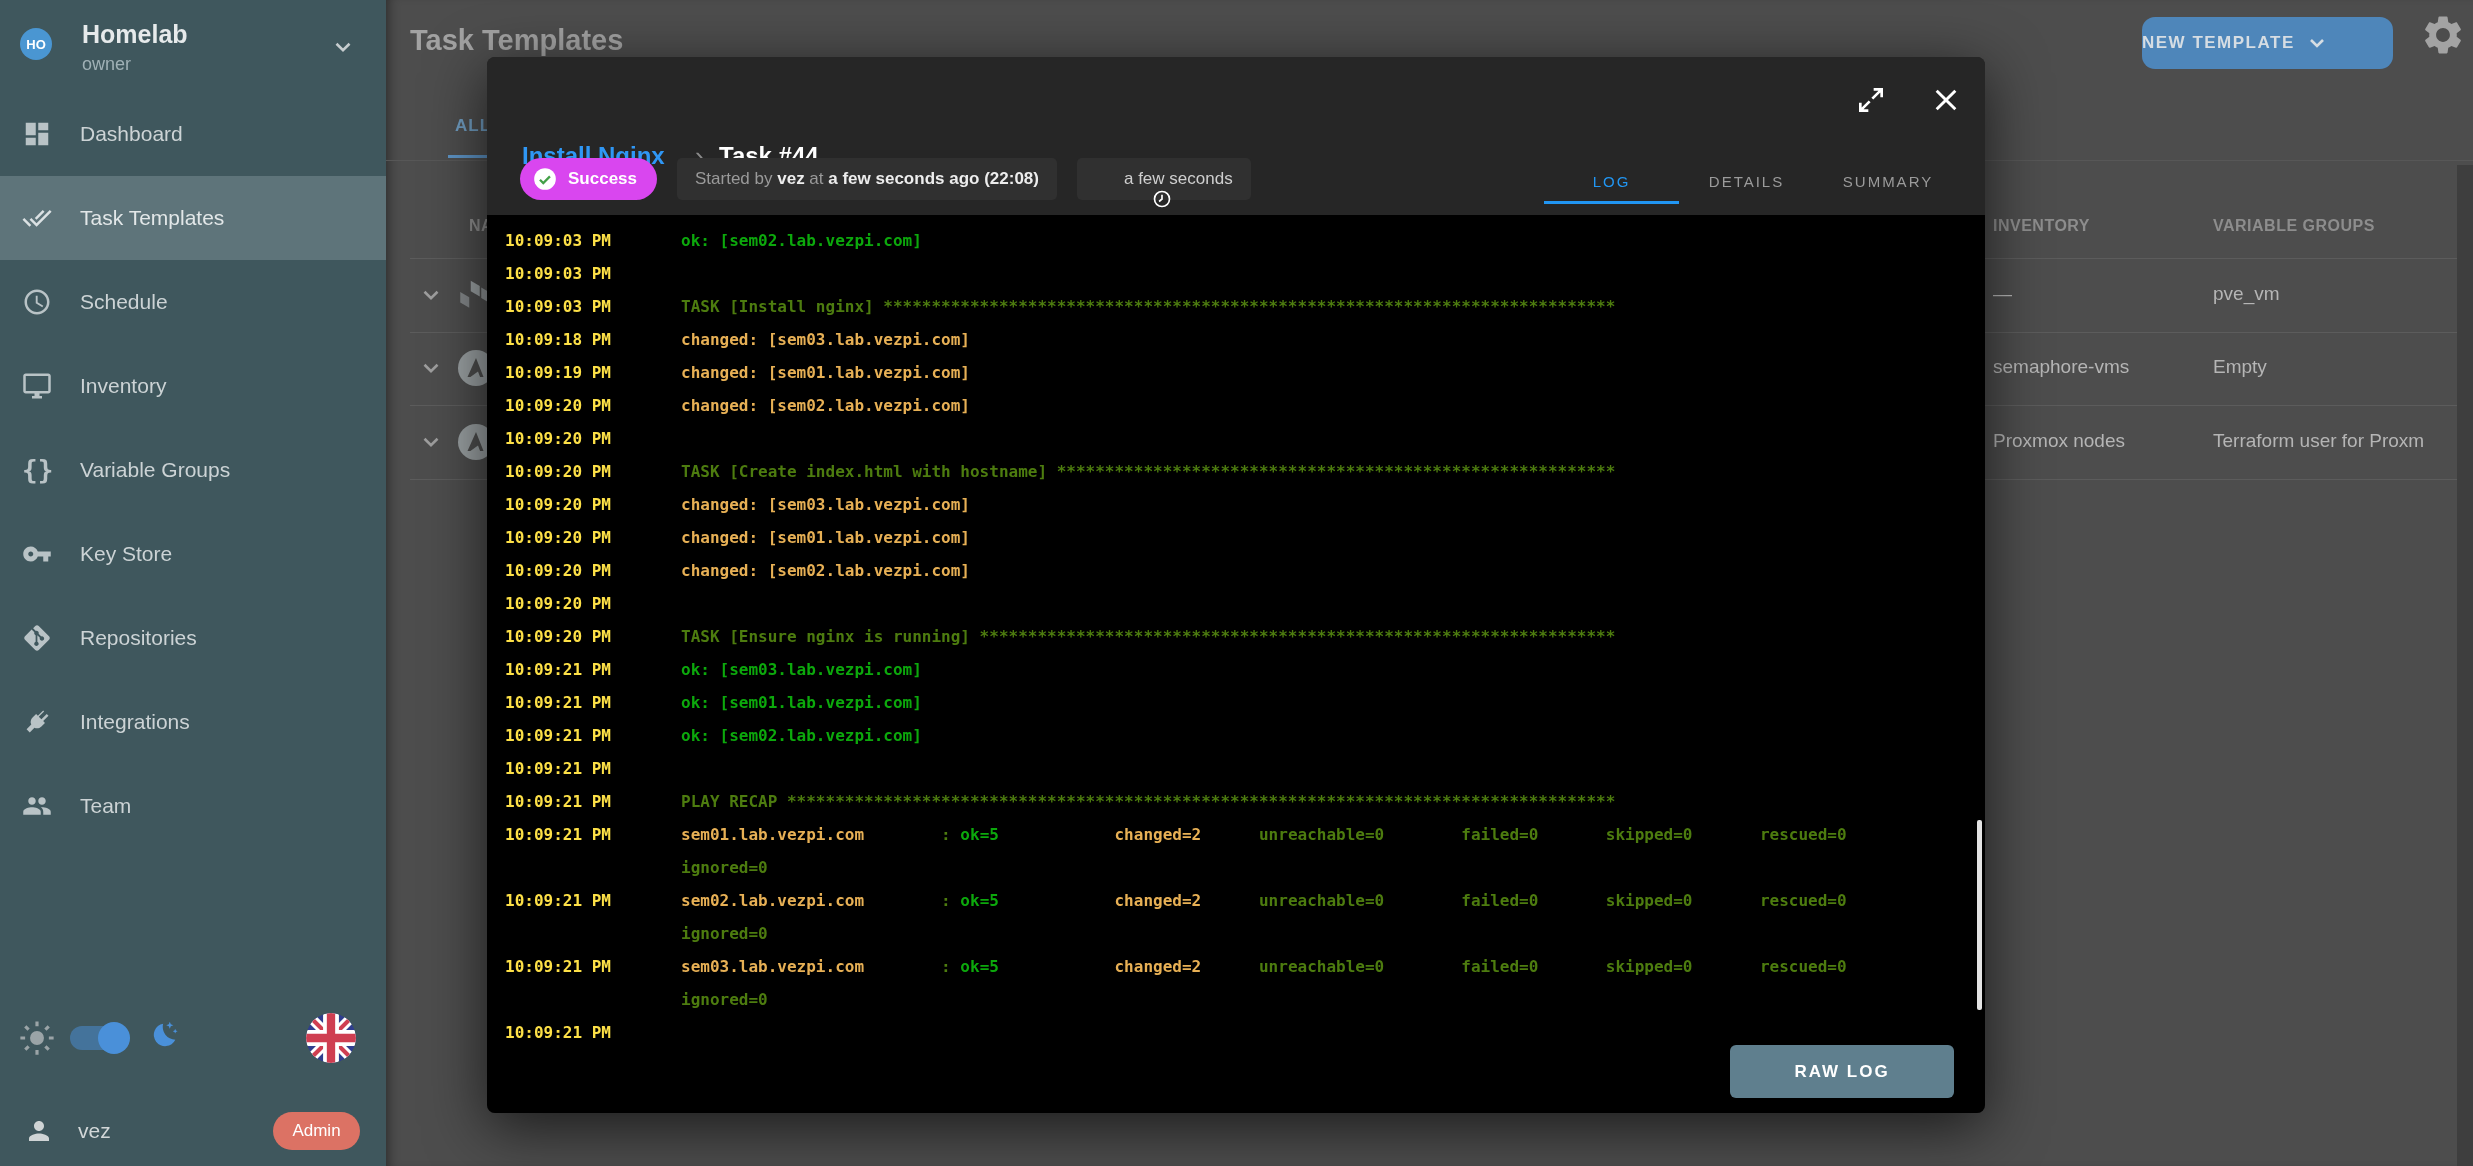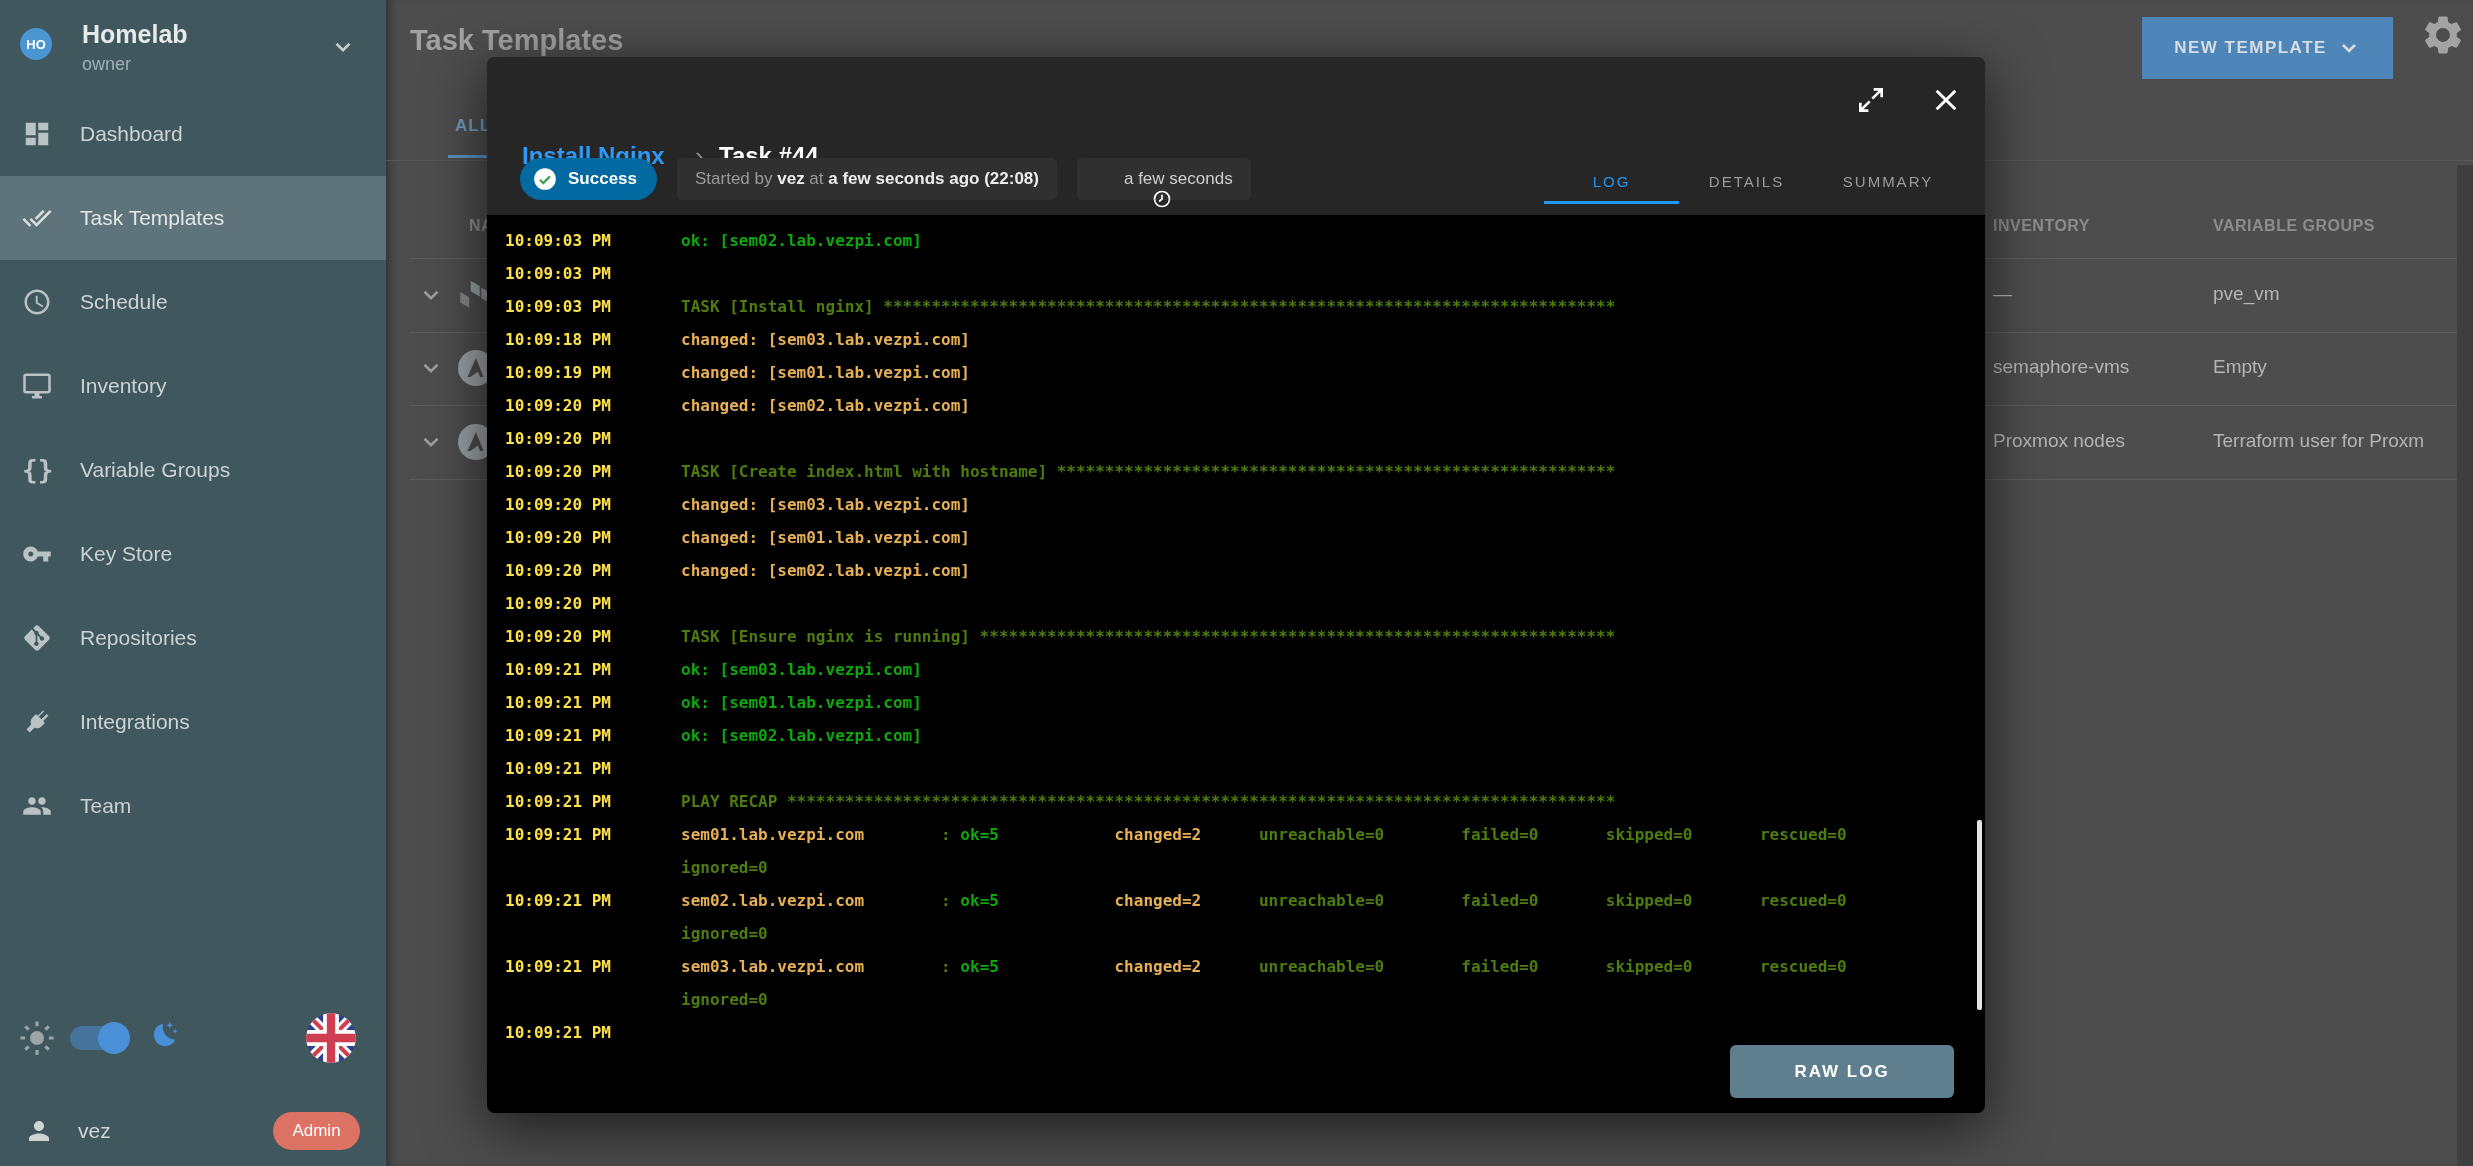--- a/index.html
+++ b/index.html
@@ -34,23 +34,23 @@
   .sb-user{position:absolute;left:0;top:1100px;width:386px;height:66px;cursor:pointer;}
   .person-icon{position:absolute;left:24px;top:16px;width:30px;height:30px;color:#cfd4d5;}
   .user-name{position:absolute;left:78px;top:19px;font-size:21px;color:#d2d7d8;}
   .admin-badge{position:absolute;left:273px;top:12px;width:87px;height:38px;border-radius:19px;
                background:#dc7264;color:#fff;font-size:17px;display:flex;align-items:center;justify-content:center;}
 
   
   .content{position:absolute;left:386px;top:0;right:0;bottom:0;background:#4d4d4d;z-index:1;
            box-shadow:inset 10px 0 12px -8px rgba(0,0,0,.45);}
   .page-title{position:absolute;left:24px;top:24px;font-size:29px;font-weight:bold;color:#a2a2a2;}
-  .new-template-btn{position:absolute;left:1756px;top:17px;width:251px;height:62px;border-radius:1px;
+  .new-template-btn{position:absolute;left:1756px;top:17px;width:251px;height:52px;border-radius:13px;
       background:#4e86ba;color:#d6dde3;font-size:17px;font-weight:bold;letter-spacing:1.5px;
-      display:flex;align-items:center;justify-content:center;gap:10px;cursor:pointer;}
+      display:flex;align-items:center;gap:10px;cursor:pointer;}
   .btn-chevron{width:24px;height:24px;}
   .gear-icon{position:absolute;left:2034px;top:12px;width:46px;height:46px;color:#a3a3a3;cursor:pointer;}
   .tab-all{position:absolute;left:69px;top:116px;font-size:17px;font-weight:bold;letter-spacing:1px;
            color:#6f9cc0;cursor:pointer;}
   .tab-all-underline{position:absolute;left:62px;top:155px;width:58px;height:3px;background:#5d93c4;}
   .tabs-border{position:absolute;left:0;right:0;top:160px;height:1px;background:#575757;}
   .th{position:absolute;top:217px;font-size:16px;font-weight:bold;color:#8d8d8d;letter-spacing:.5px;}
   .th-name{left:83px;} .th-inventory{left:1607px;} .th-vargroups{left:1827px;}
   .row-sep{position:absolute;left:24px;right:0;height:1px;background:#5c5c5c;}
   .trow{position:absolute;left:24px;right:0;height:73px;}
@@ -61,21 +61,21 @@
   .scroll-strip{position:absolute;right:0;top:165px;bottom:0;width:16px;background:#3e3e3e;}
 
   
   .modal{position:absolute;left:487px;top:57px;width:1498px;height:1056px;border-radius:8px;
          overflow:hidden;z-index:5;box-shadow:0 14px 60px rgba(0,0,0,.65);background:#262626;}
   .m-header{position:absolute;left:0;top:0;right:0;height:158px;background:#262626;}
   .m-breadcrumb{position:absolute;left:35px;top:85px;font-size:24px;font-weight:bold;color:#2f97f5;cursor:pointer;}
   .m-sep{position:absolute;left:208px;top:84px;font-size:26px;color:#8a8a8a;}
   .m-task{position:absolute;left:232px;top:85px;font-size:24px;font-weight:bold;color:#fff;}
   .status-row{position:absolute;left:33px;top:101px;height:42px;display:flex;gap:20px;align-items:center;}
-  .pill{height:42px;border-radius:21px;background:#0369a1;display:flex;align-items:center;
+  .pill{height:42px;border-radius:21px;background:#d946ef;display:flex;align-items:center;
         gap:10px;padding:0 20px 0 12px;}
   .pill-icon{width:26px;height:26px;}
   .pill-label{color:#fff;font-size:17px;font-weight:bold;}
   .chip{height:42px;border-radius:5px;background:#303030;display:flex;align-items:center;
         padding:0 18px;font-size:17px;color:#9a9a9a;white-space:pre;}
   .chip b{color:#ededed;font-weight:600;}
   .chip .clk{width:20px;height:20px;margin-right:9px;flex:0 0 20px;}
   .chip.duration{color:#cfcfcf;}
   .m-tabs{position:absolute;right:23px;top:101px;height:46px;display:flex;}
   .m-tab{height:46px;display:flex;align-items:center;justify-content:center;

